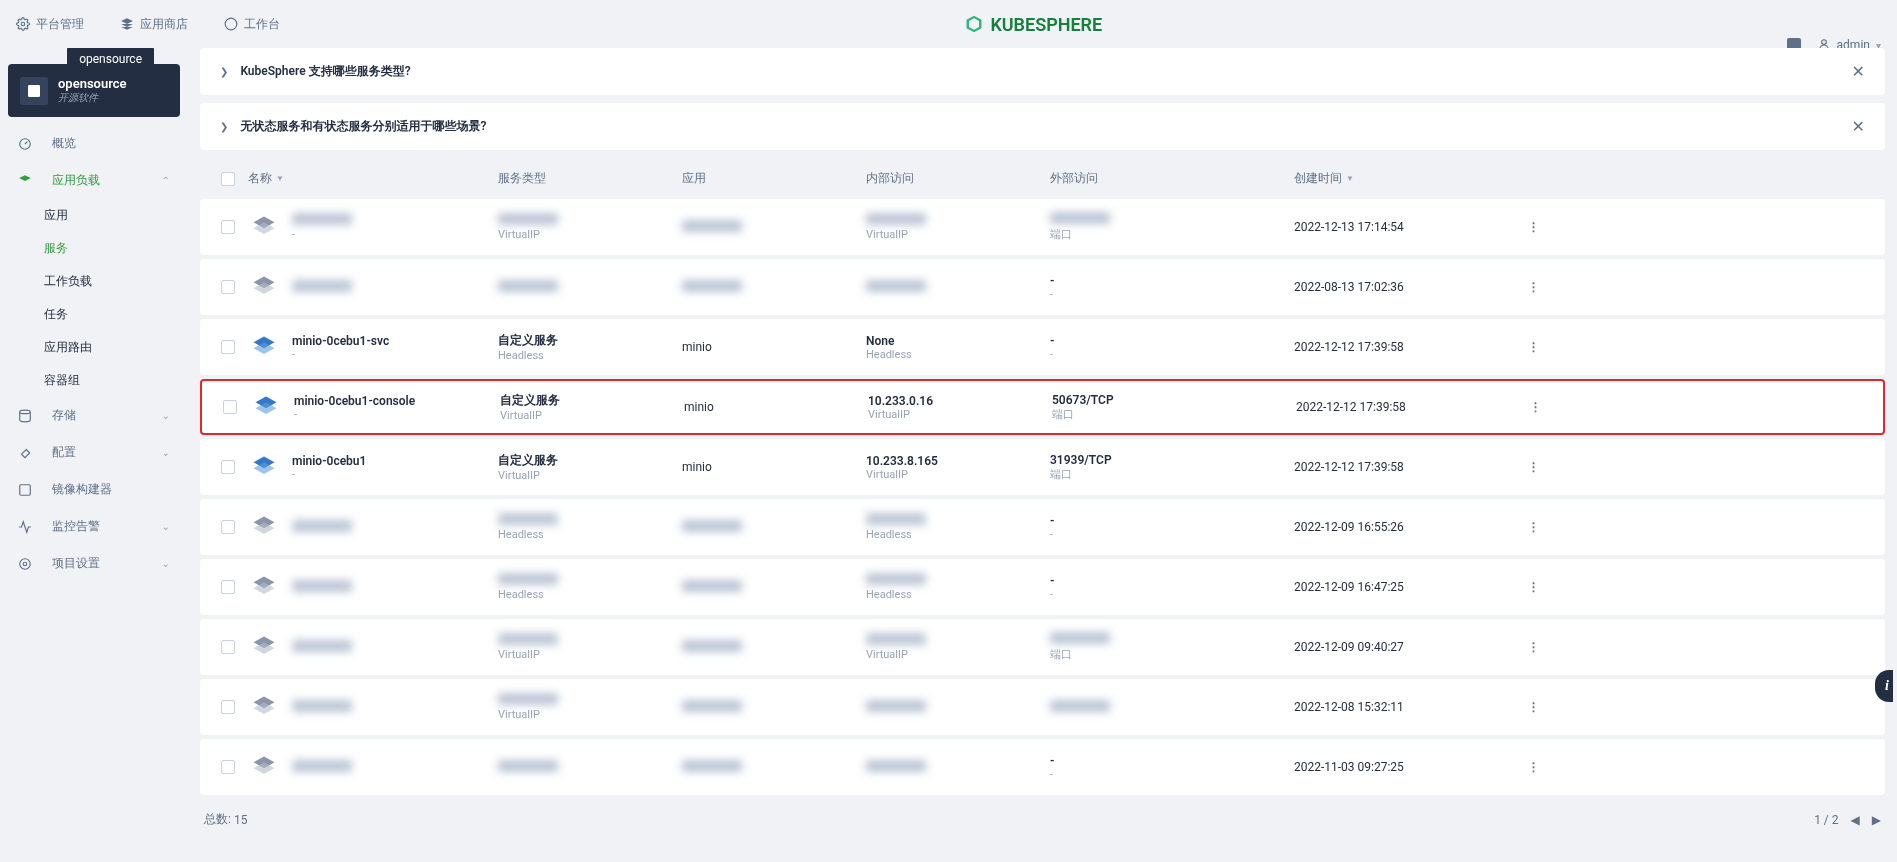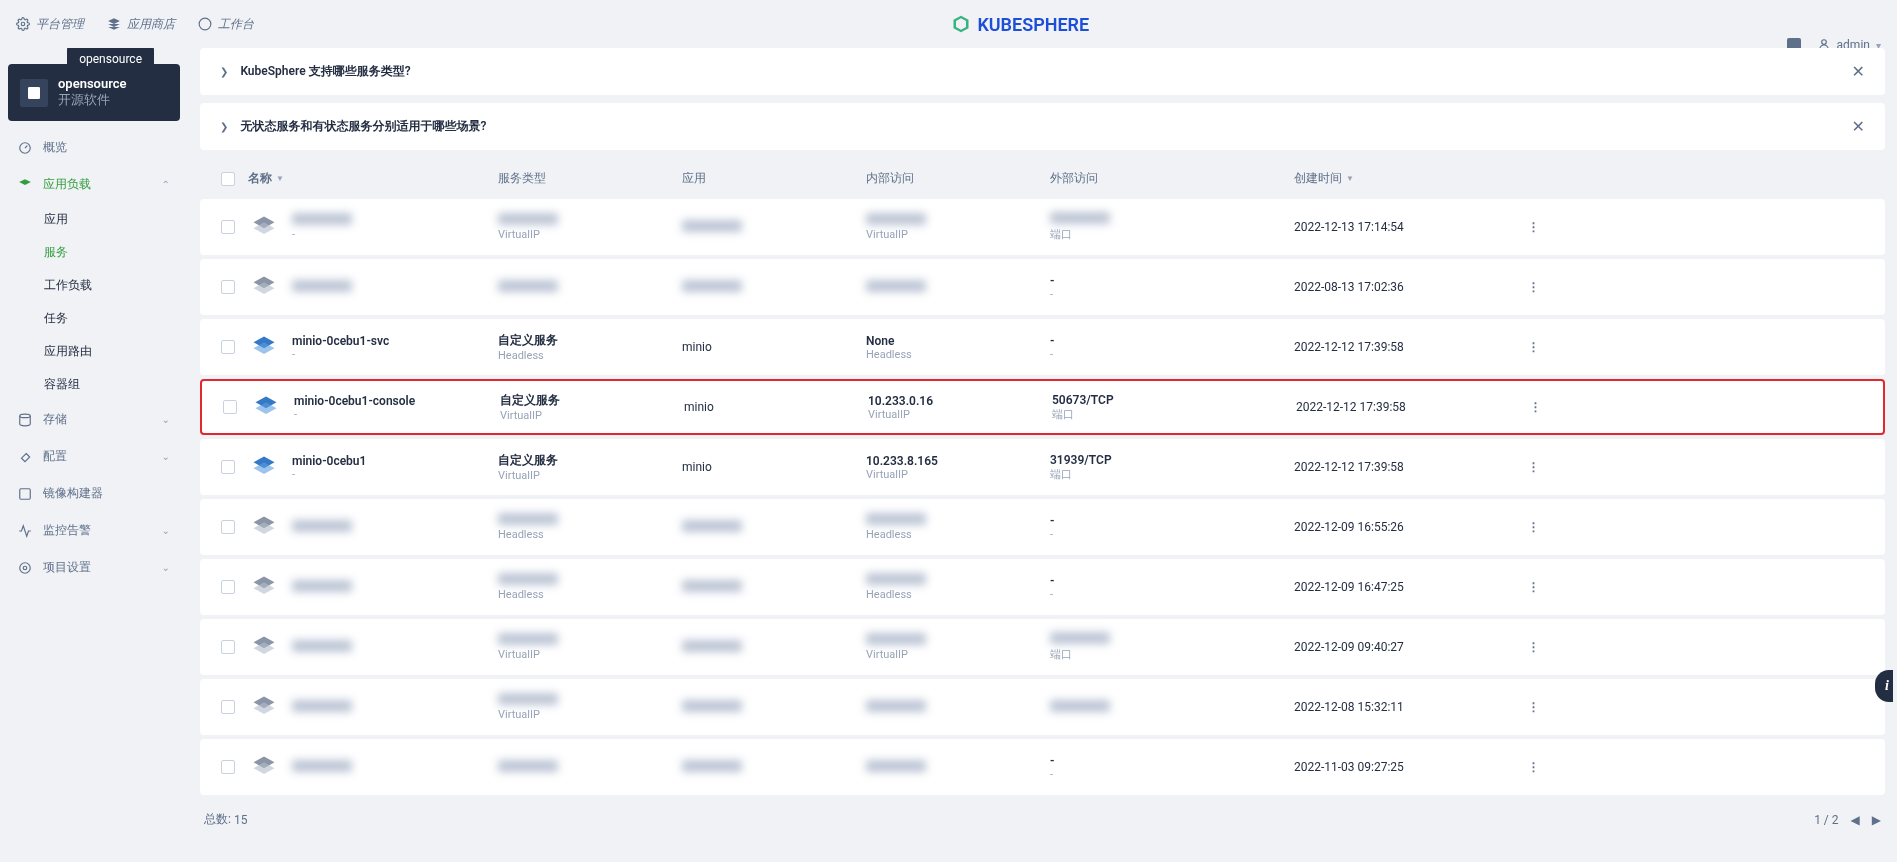--- a/index.html
+++ b/index.html
@@ -1,40 +1,40 @@
 <!DOCTYPE html>
 <html><head>
 <meta charset="utf-8">
 <style>
 * { margin: 0; padding: 0; box-sizing: border-box; font-family: -apple-system, BlinkMacSystemFont, "Segoe UI", Roboto, sans-serif; }
 body { background: #f0f2f5; color: #242e42; font-size: 12px; }
 
 
 .topbar { height: 48px; background: #f0f2f5; display: flex; align-items: center; padding: 0 16px; justify-content: space-between; }
-.topbar-left { display: flex; align-items: center; gap: 23px; font-style: italic; }
+.topbar-left { display: flex; align-items: center; gap: 36px; }
 .topbar-item { display: flex; align-items: center; gap: 6px; color: #5f708a; cursor: pointer; font-size: 12px; }
-.topbar-center { display: flex; align-items: center; gap: 6px; font-weight: 600; font-size: 18px; color: #1d4ed8; }
+.topbar-center { display: flex; align-items: center; gap: 6px; font-weight: 600; font-size: 18px; color: #15803d; }
 .topbar-right { display: flex; align-items: center; gap: 16px; color: #5f708a; margin-top: 42px; }
 
 .logo-ks { width: 20px; height: 20px; }
 
 
 .layout { display: flex; height: calc(100vh - 48px); }
 
 
 .sidebar { width: 188px; background: #f0f2f5; padding: 4px 8px; overflow-y: auto; position: relative; }
 .project-card { background: #242e42; color: #fff; border-radius: 4px; padding: 12px; margin: 12px 0 4px; display: flex; gap: 10px; align-items: center; position: relative; }
 .project-icon { width: 28px; height: 28px; background: #36435c; border-radius: 2px; display: flex; align-items: center; justify-content: center; }
 .project-name { font-weight: 600; font-size: 13px; }
-.project-sub { font-size: 13px; color: #97a3b7; }
+.project-sub { font-size: 10px; color: #97a3b7; font-style: italic; }
 .tooltip { position: absolute; background: #242e42; color: #fff; padding: 6px 12px; border-radius: 4px; font-size: 12px; top: -18px; right: 26px; z-index: 10; }
 .tooltip::after { content: ''; position: absolute; bottom: -4px; left: 50%; margin-left: -4px; border: 4px solid transparent; border-top-color: #242e42; border-bottom: none; }
 
 .nav-group { margin-top: 8px; }
-.nav-item { display: flex; align-items: center; gap: 11px; padding: 10px 10px; cursor: pointer; color: #5f708a; border-radius: 4px; }
+.nav-item { display: flex; align-items: center; gap: 20px; padding: 10px 10px; cursor: pointer; color: #5f708a; border-radius: 4px; }
 .nav-item.active { color: #329d3d; }
 .nav-item .label { flex: 1; }
 .nav-sub { padding-left: 28px; }
 .nav-sub .sub-item { padding: 8px 8px; cursor: pointer; color: #242e42; font-size: 12px; }
 .nav-sub .sub-item.active { color: #329d3d; }
 .chev { font-size: 10px; color: #97a3b7; }
 
 
 .main { flex: 1; padding: 0 12px 12px; overflow-y: auto; }
 
@@ -43,21 +43,21 @@
 
 .toolbar { display: flex; align-items: center; gap: 12px; margin: 8px 0 4px; }
 .search-box { flex: 1; background: #eceef3; border-radius: 20px; height: 36px; display: flex; align-items: center; padding: 0 14px; gap: 8px; color: #97a3b7; }
 .search-box input { border: none; background: transparent; outline: none; flex: 1; font-size: 12px; }
 .icon-btn { width: 32px; height: 32px; display: flex; align-items: center; justify-content: center; cursor: pointer; color: #5f708a; border-radius: 4px; }
 .create-btn { background: #242e42; color: #fff; border: none; border-radius: 18px; padding: 8px 24px; font-size: 12px; cursor: pointer; font-weight: 500; }
 
 .table { margin-top: 8px; }
 .thead { display: flex; align-items: center; padding: 12px 8px; color: #5f708a; font-size: 12px; }
 .col-check { width: 40px; display: flex; justify-content: center; }
-.col-name { width: 250px; display: flex; align-items: center; gap: 4px; font-weight: bold; }
+.col-name { width: 250px; display: flex; align-items: center; gap: 4px; }
 .col-type { width: 184px; }
 .col-app { width: 184px; }
 .col-internal { width: 184px; }
 .col-external { width: 244px; }
 .col-time { width: 220px; display: flex; align-items: center; gap: 4px; }
 .col-act { width: 40px; text-align: center; }
 
 .row { display: flex; align-items: center; padding: 10px 8px; background: #fff; border-radius: 4px; margin-bottom: 4px; min-height: 56px; }
 .row.hl { border: 2px solid #e0282e; }
 .svc-icon { width: 32px; height: 32px; margin-right: 12px; display: flex; align-items: center; justify-content: center; }

